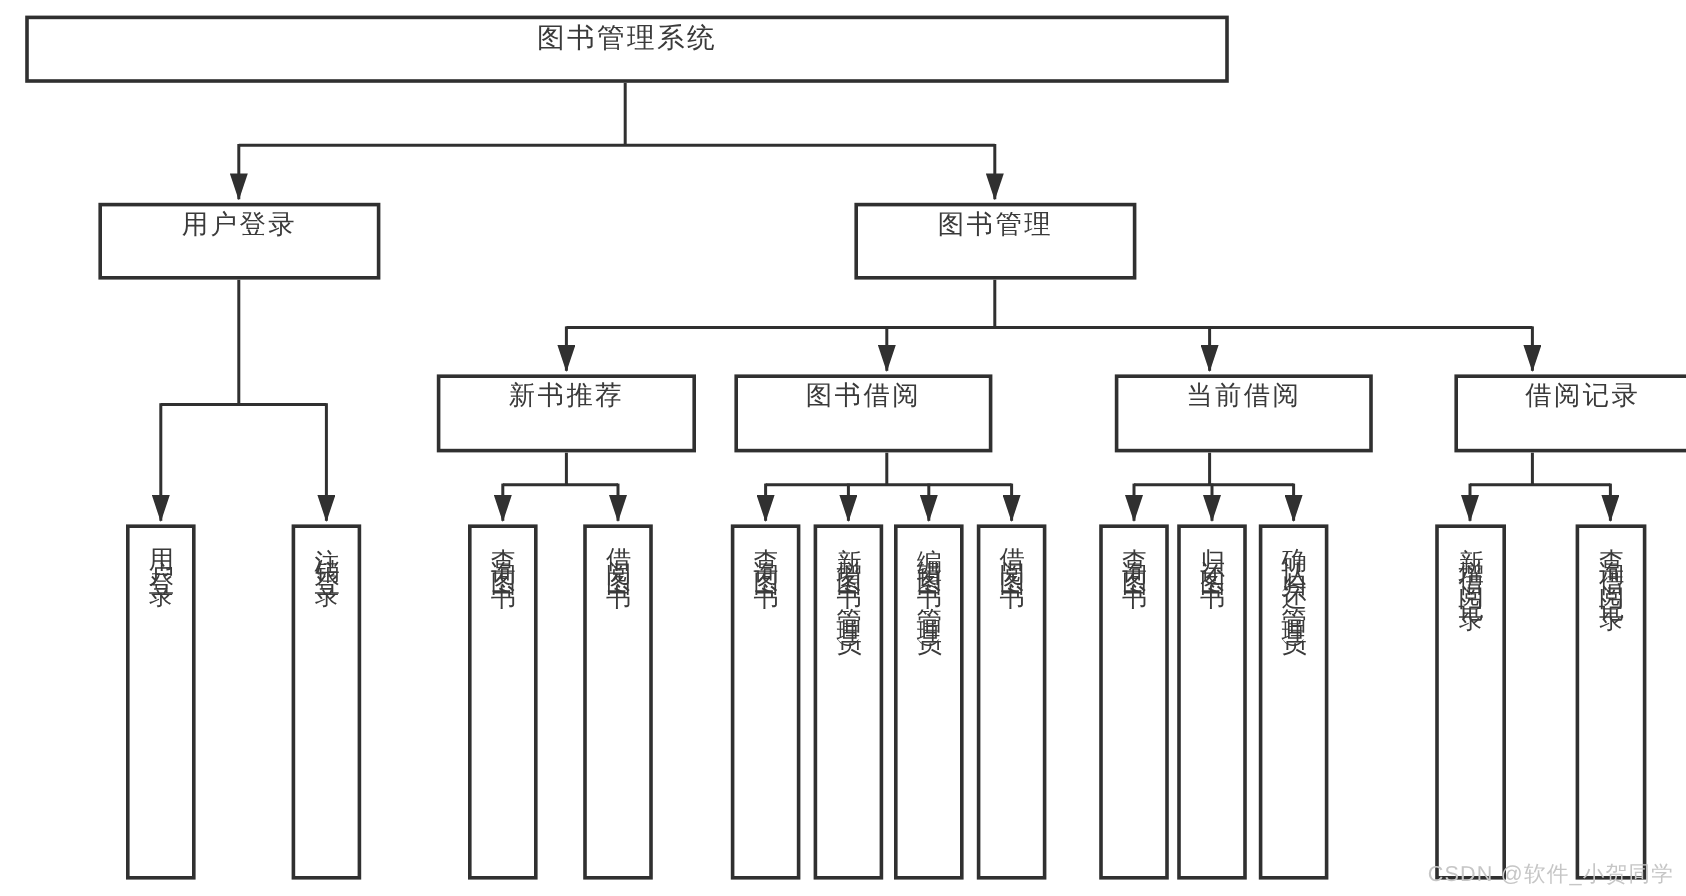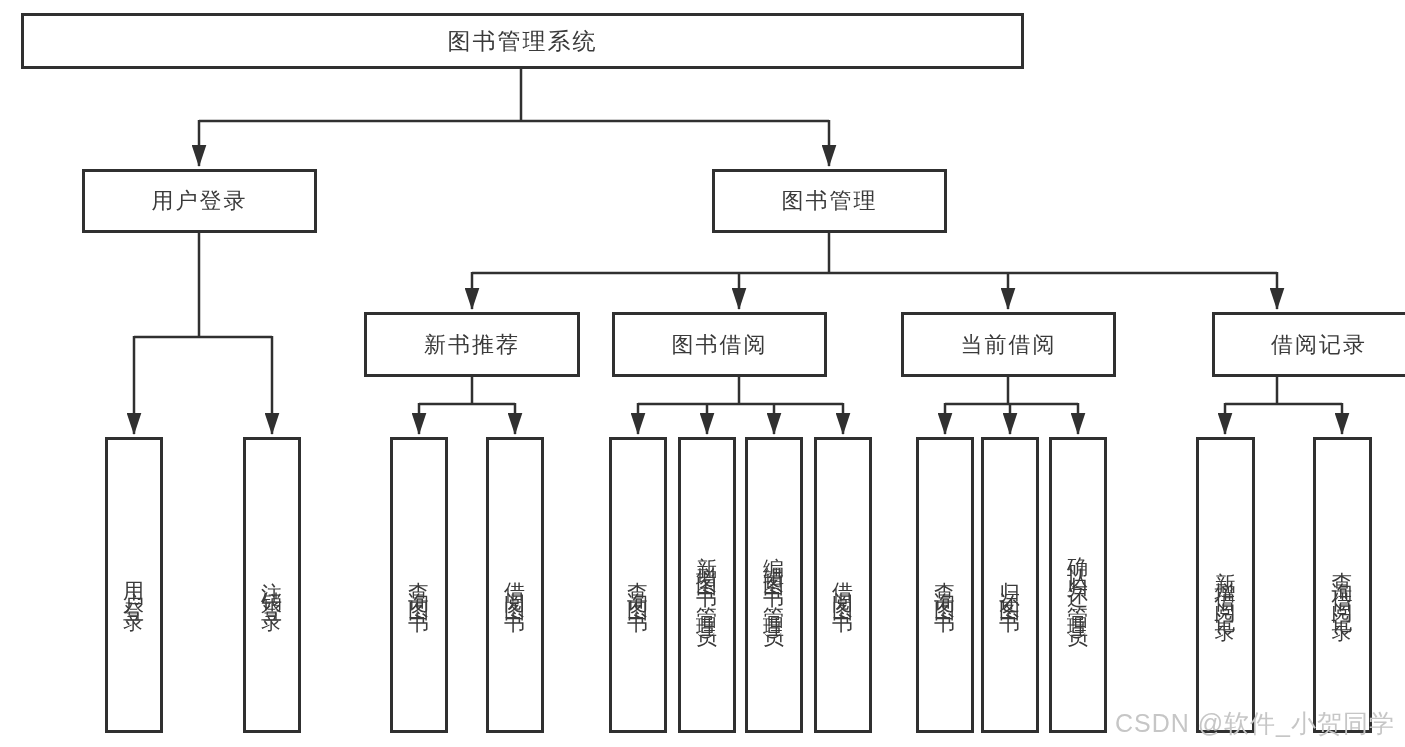--- a/index.html
+++ b/index.html
@@ -3,32 +3,32 @@
 <meta charset="utf-8">
 <style>
   html,body { margin:0; padding:0; background:#ffffff; }
   .stage {
     position:relative; width:1405px; height:747px; background:#ffffff;
     font-family:"Liberation Sans","DejaVu Sans",sans-serif; overflow:hidden;
   }
   .connectors { position:absolute; left:0; top:0; width:1405px; height:747px; }
   .node {
     position:absolute; box-sizing:border-box; background:#ffffff;
-    border:3px solid #303030; display:flex; align-items:center; justify-content:center;
+    border:3px solid #303030; display:flex; justify-content:center;
     color:#3a3a3a; z-index:2;
   }
   .node.h .label { font-size:22px; letter-spacing:2px; white-space:nowrap; }
   .node.root .label { font-size:23px; }
   .node.v .label {
     writing-mode:vertical-rl; text-orientation:mixed;
     font-size:21px; letter-spacing:10px; line-height:1; white-space:nowrap;
   }
   .watermark {
     position:absolute; right:10px; bottom:7px; z-index:5;
-    font-size:25px; color:#c6c6c6; letter-spacing:1px; white-space:nowrap;
+    font-size:18px; color:#c6c6c6; letter-spacing:1px; white-space:nowrap;
   }
 </style>
 </head>
 <body>
 
 <div class="stage">
 
   <svg class="connectors" width="1405" height="747" viewBox="0 0 1405 747">
     <defs>
       <marker id="arrow" markerWidth="9" markerHeight="6" refX="8.6" refY="3" orient="auto" markerUnits="strokeWidth">
@@ -83,21 +83,21 @@
   <div class="node h" style="left:364px; top:312px; width:216px; height:65px;">
     <span class="label">新书推荐</span>
   </div>
 
   <div class="node h" style="left:712px; top:169px; width:235px; height:64px;">
     <span class="label">图书管理</span>
   </div>
   <div class="node h" style="left:612px; top:312px; width:215px; height:65px;">
     <span class="label">图书借阅</span>
   </div>
-  <div class="node h" style="left:901px; top:312px; width:215px; height:65px;">
+  <div class="node h" style="left:929px; top:312px; width:215px; height:65px;">
     <span class="label">当前借阅</span>
   </div>
   <div class="node h" style="left:1170px; top:312px; width:214px; height:65px;margin-left:42px;">
     <span class="label">借阅记录</span>
   </div>
 
   <div class="node v" style="left:105px; top:437px; width:58px; height:296px;">
     <span class="label">用户登录</span>
   </div>
   <div class="node v" style="left:243px; top:437px; width:58px; height:296px;">

